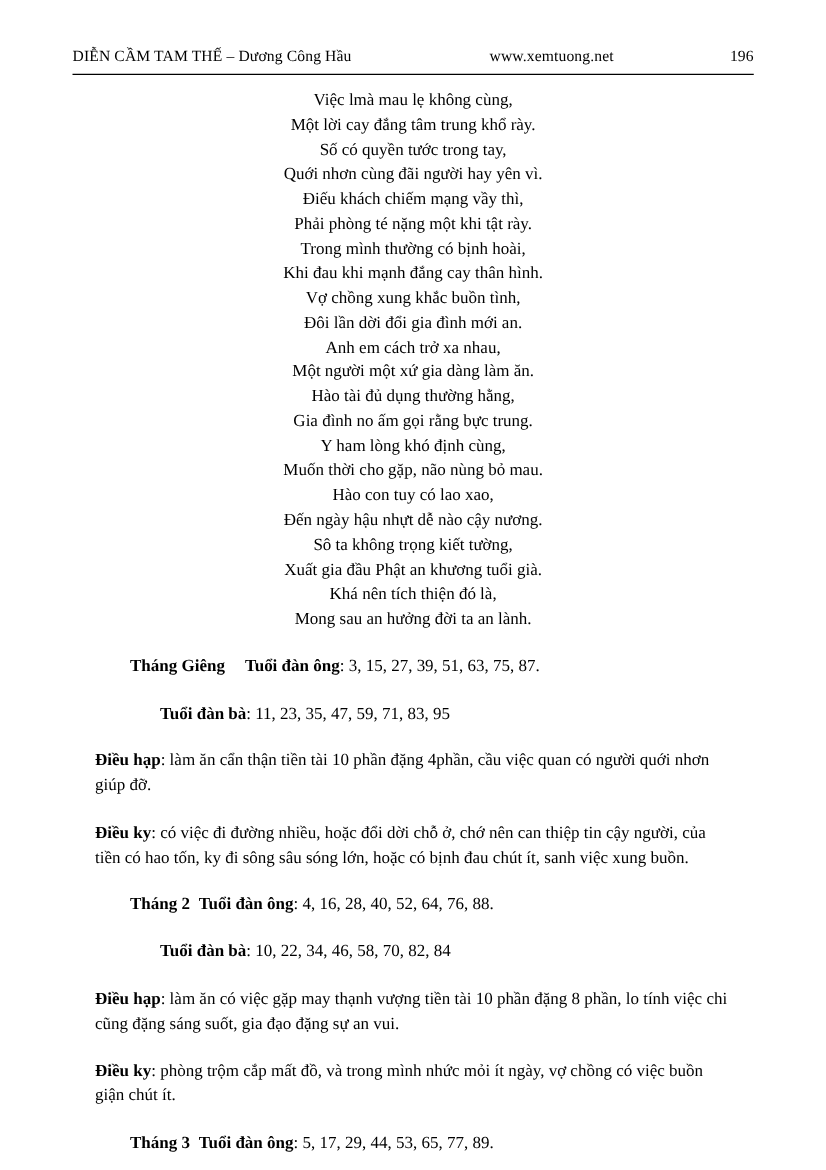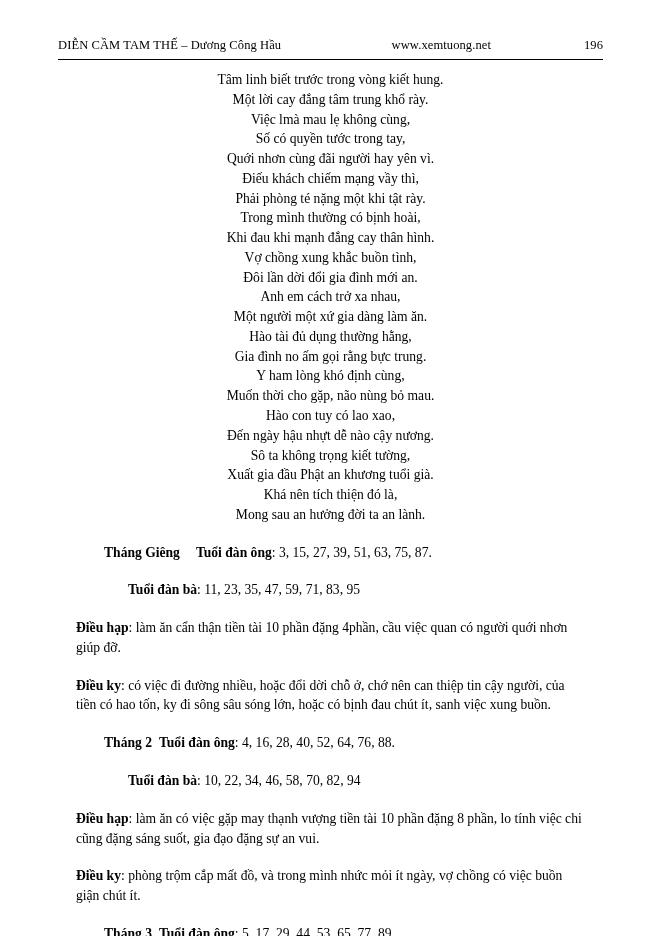--- a/index.html
+++ b/index.html
@@ -86,23 +86,22 @@
 <div class="page">
 
   <div class="header">
     <div class="header-left">DIỄN CẦM TAM THẾ – Dương Công Hầu</div>
     <div class="header-mid">www.xemtuong.net</div>
     <div class="header-right">196</div>
   </div>
   <div class="rule"></div>
 
   <div class="verse">
-    <div>Tâm linh biết trước trong vòng kiết hung.</div>
+    <div>Việc lmà mau lẹ không cùng,</div>
     <div>Một lời cay đắng tâm trung khổ rày.</div>
-    <div>Việc lmà mau lẹ không cùng,</div>
     <div>Số có quyền tước trong tay,</div>
     <div>Quới nhơn cùng đãi người hay yên vì.</div>
     <div>Điếu khách chiếm mạng vầy thì,</div>
     <div>Phải phòng té nặng một khi tật rày.</div>
     <div>Trong mình thường có bịnh hoài,</div>
     <div>Khi đau khi mạnh đắng cay thân hình.</div>
     <div>Vợ chồng xung khắc buồn tình,</div>
     <div>Đôi lần dời đổi gia đình mới an.</div>
     <div>Anh em cách trở xa nhau,</div>
     <div>Một người một xứ gia dàng làm  ăn.</div>
@@ -119,21 +118,21 @@
   </div>
 
   <div class="body-text">
 
     <p class="indent-1"><b>Tháng Giêng</b><span class="sp-wide"></span><b>Tuổi đàn ông</b><span>: 3, 15, 27, 39, 51, 63, 75, 87.</span></p>
     <p class="indent-2"><b>Tuổi đàn bà</b><span>: 11, 23, 35, 47, 59, 71, 83, 95</span></p>
     <p><b>Điều hạp</b><span>: làm ăn cẩn thận tiền tài 10 phần đặng 4phần,  cầu việc quan có người quới nhơn giúp đỡ.</span></p>
     <p><b>Điều ky</b><span>: có việc đi đường nhiều, hoặc đổi dời chỗ ở, chớ nên can thiệp tin cậy người, của tiền có hao tốn, ky đi sông sâu sóng lớn, hoặc có bịnh đau chút ít, sanh việc xung buồn.</span></p>
 
     <p class="indent-1"><b>Tháng 2</b><span class="sp-small"></span><b>Tuổi đàn ông</b><span>: 4, 16, 28, 40, 52, 64, 76, 88.</span></p>
-    <p class="indent-2"><b>Tuổi đàn bà</b><span>: 10, 22, 34, 46, 58, 70, 82, 94</span></p>
+    <p class="indent-2"><b>Tuổi đàn bà</b><span>: 10, 22, 34, 46, 58, 70, 82, 84</span></p>
     <p><b>Điều hạp</b><span>: làm ăn có việc gặp may thạnh vượng tiền tài 10 phần đặng 8 phần,  lo tính việc chi cũng đặng sáng suốt, gia đạo đặng sự an vui.</span></p>
     <p><b>Điều ky</b><span>: phòng trộm cắp mất đồ, và trong mình nhức mỏi ít ngày, vợ chồng có việc buồn giận chút ít.</span></p>
 
     <p class="indent-1"><b>Tháng 3</b><span class="sp-small"></span><b>Tuổi đàn ông</b><span>: 5, 17, 29, 44, 53, 65, 77, 89.</span></p>
     <p><b>Điều hạp</b><span>: làm ăn cẩn thận tiền tài 10 phần đặng 3 phần,</span></p>
 
   </div>
 
 </div>
 

